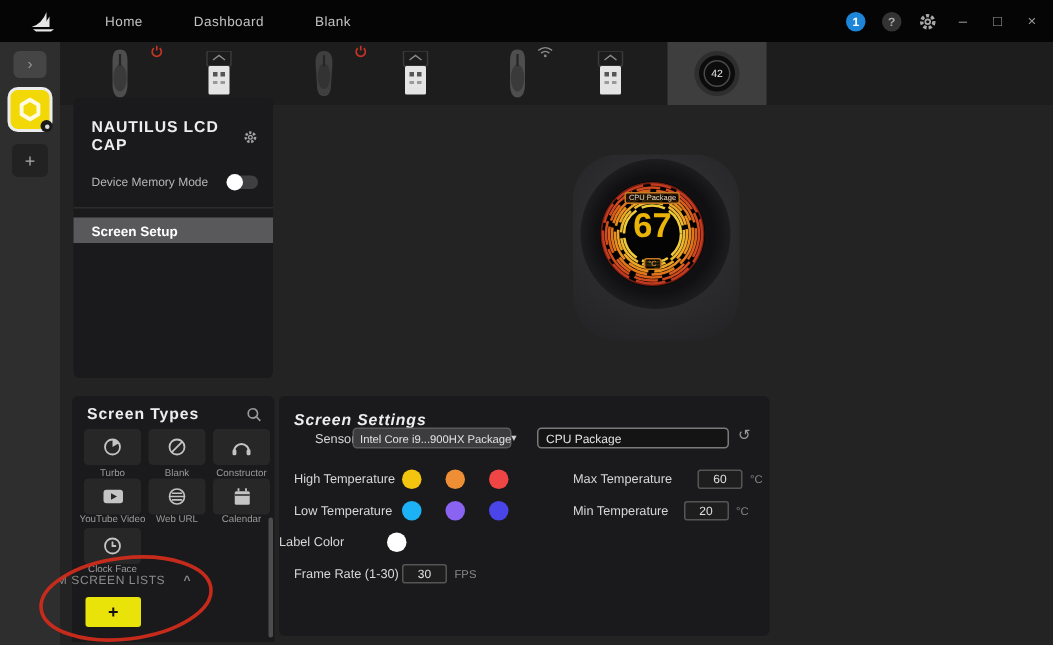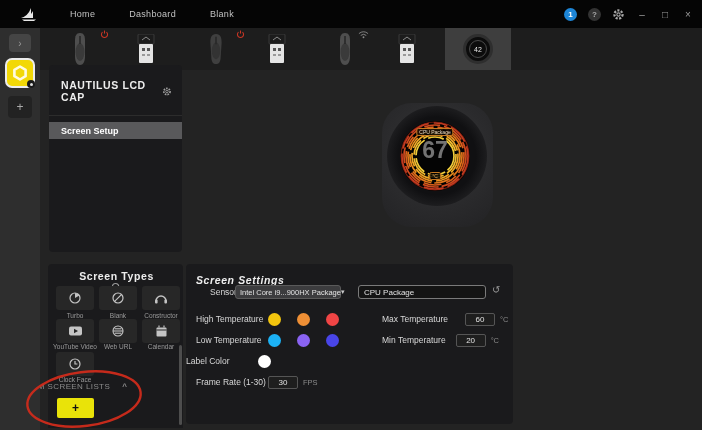--- a/index.html
+++ b/index.html
@@ -46,26 +46,26 @@
   .nav-row { margin-top:6px; height:17px; background:#59595b; display:flex; align-items:center; padding-left:12px; font-size:9px; font-weight:bold; color:#fff; }
 
   
   .pump { position:absolute; left:382px; top:103px; width:111px; height:124px; border-radius:30px;
           background:radial-gradient(circle at 50% 40%, #3a3a3c 0%, #2b2b2d 55%, #222224 100%); }
   .bezel { position:absolute; left:5px; top:3px; width:100px; height:100px; border-radius:50%;
            background:radial-gradient(circle, #101012 55%, #1e1e20 72%, #161618 100%); }
   .screen { position:absolute; left:18px; top:18px; width:70px; height:70px; border-radius:50%; background:#020202; overflow:hidden; }
   .screen svg { position:absolute; left:0; top:0; }
   .scr-label { position:absolute; top:7px; left:50%; transform:translateX(-50%); font-size:5px; color:#e8d8c0; border:1px solid #c87a20; border-radius:2px; padding:0 2px; background:rgba(0,0,0,.8); white-space:nowrap; }
-  .scr-value { position:absolute; top:16px; width:100%; text-align:center; font-size:23px; font-weight:bold; color:#737373; }
+  .scr-value { position:absolute; top:16px; width:100%; text-align:center; font-size:23px; font-weight:bold; color:#eab308; }
   .scr-unit { position:absolute; top:51px; left:50%; transform:translateX(-50%); font-size:5px; color:#e8a860; border:1px solid #c87a20; border-radius:2px; padding:0 2px; background:rgba(0,0,0,.8); }
 
   
   .p-types { left:48px; top:264px; width:135px; height:164px; border-bottom-left-radius:0; border-bottom-right-radius:0; }
-  .p-types .hd { display:flex; align-items:center; justify-content:space-between; padding:6px 8px 0 10px;flex-direction:column; }
+  .p-types .hd { display:flex; align-items:center; justify-content:space-between; padding:6px 8px 0 10px; }
   .tile { position:absolute; width:38px; height:24px; background:#272727; border-radius:3px; display:flex; align-items:center; justify-content:center; }
   .tile-label { position:absolute; width:46px; text-align:center; font-size:6.5px; color:#9a9a9a; }
   .custom-hd { position:absolute; left:8px; top:382px; width:119px; display:flex; justify-content:space-between; align-items:center; }
   .custom-hd span.t { font-size:8px; color:#8c8c8c; letter-spacing:.4px; }
   .custom-hd span.c { font-size:8px; color:#8c8c8c; font-weight:bold; }
   .add-custom { position:absolute; left:57px; top:398px; width:37px; height:20px; border-radius:2px; display:flex; align-items:center; justify-content:center; font-size:12px; font-weight:bold; color:#111; }
   .scrollthumb { position:absolute; left:179px; top:345px; width:3px; height:80px; background:#4d4d4d; border-radius:2px; }
 
   
   .p-settings { left:186px; top:264px; width:327px; height:160px; }
@@ -188,20 +188,26 @@
     </div>
   </div>
 
   <div class="panel p-device">
     <div class="hd">
       <span class="p-title">NAUTILUS LCD CAP</span>
       <svg width="11" height="11" viewBox="-8 -8 16 16">
         <circle r="5" fill="none" stroke="#a0a0a0" stroke-width="2.8" stroke-dasharray="2.6 1.7"></circle>
         <circle r="2" fill="none" stroke="#a0a0a0" stroke-width="1.4"></circle>
       </svg>
+    </div>
+    <div class="mem-row">
+      <span class="mem-label">Device Memory Mode</span>
+      <div class="toggle">
+          <div class="knob"></div>
+        </div>
     </div>
     <div class="divider"></div>
     <div class="nav-row">Screen Setup</div>
   </div>
 
   <div class="pump">
     <div class="bezel"></div>
     <div class="screen">
       <svg width="70" height="70" viewBox="-35 -35 70 70">
         <circle r="34" fill="none" stroke="#6e1d10" stroke-width="1.2"></circle>

